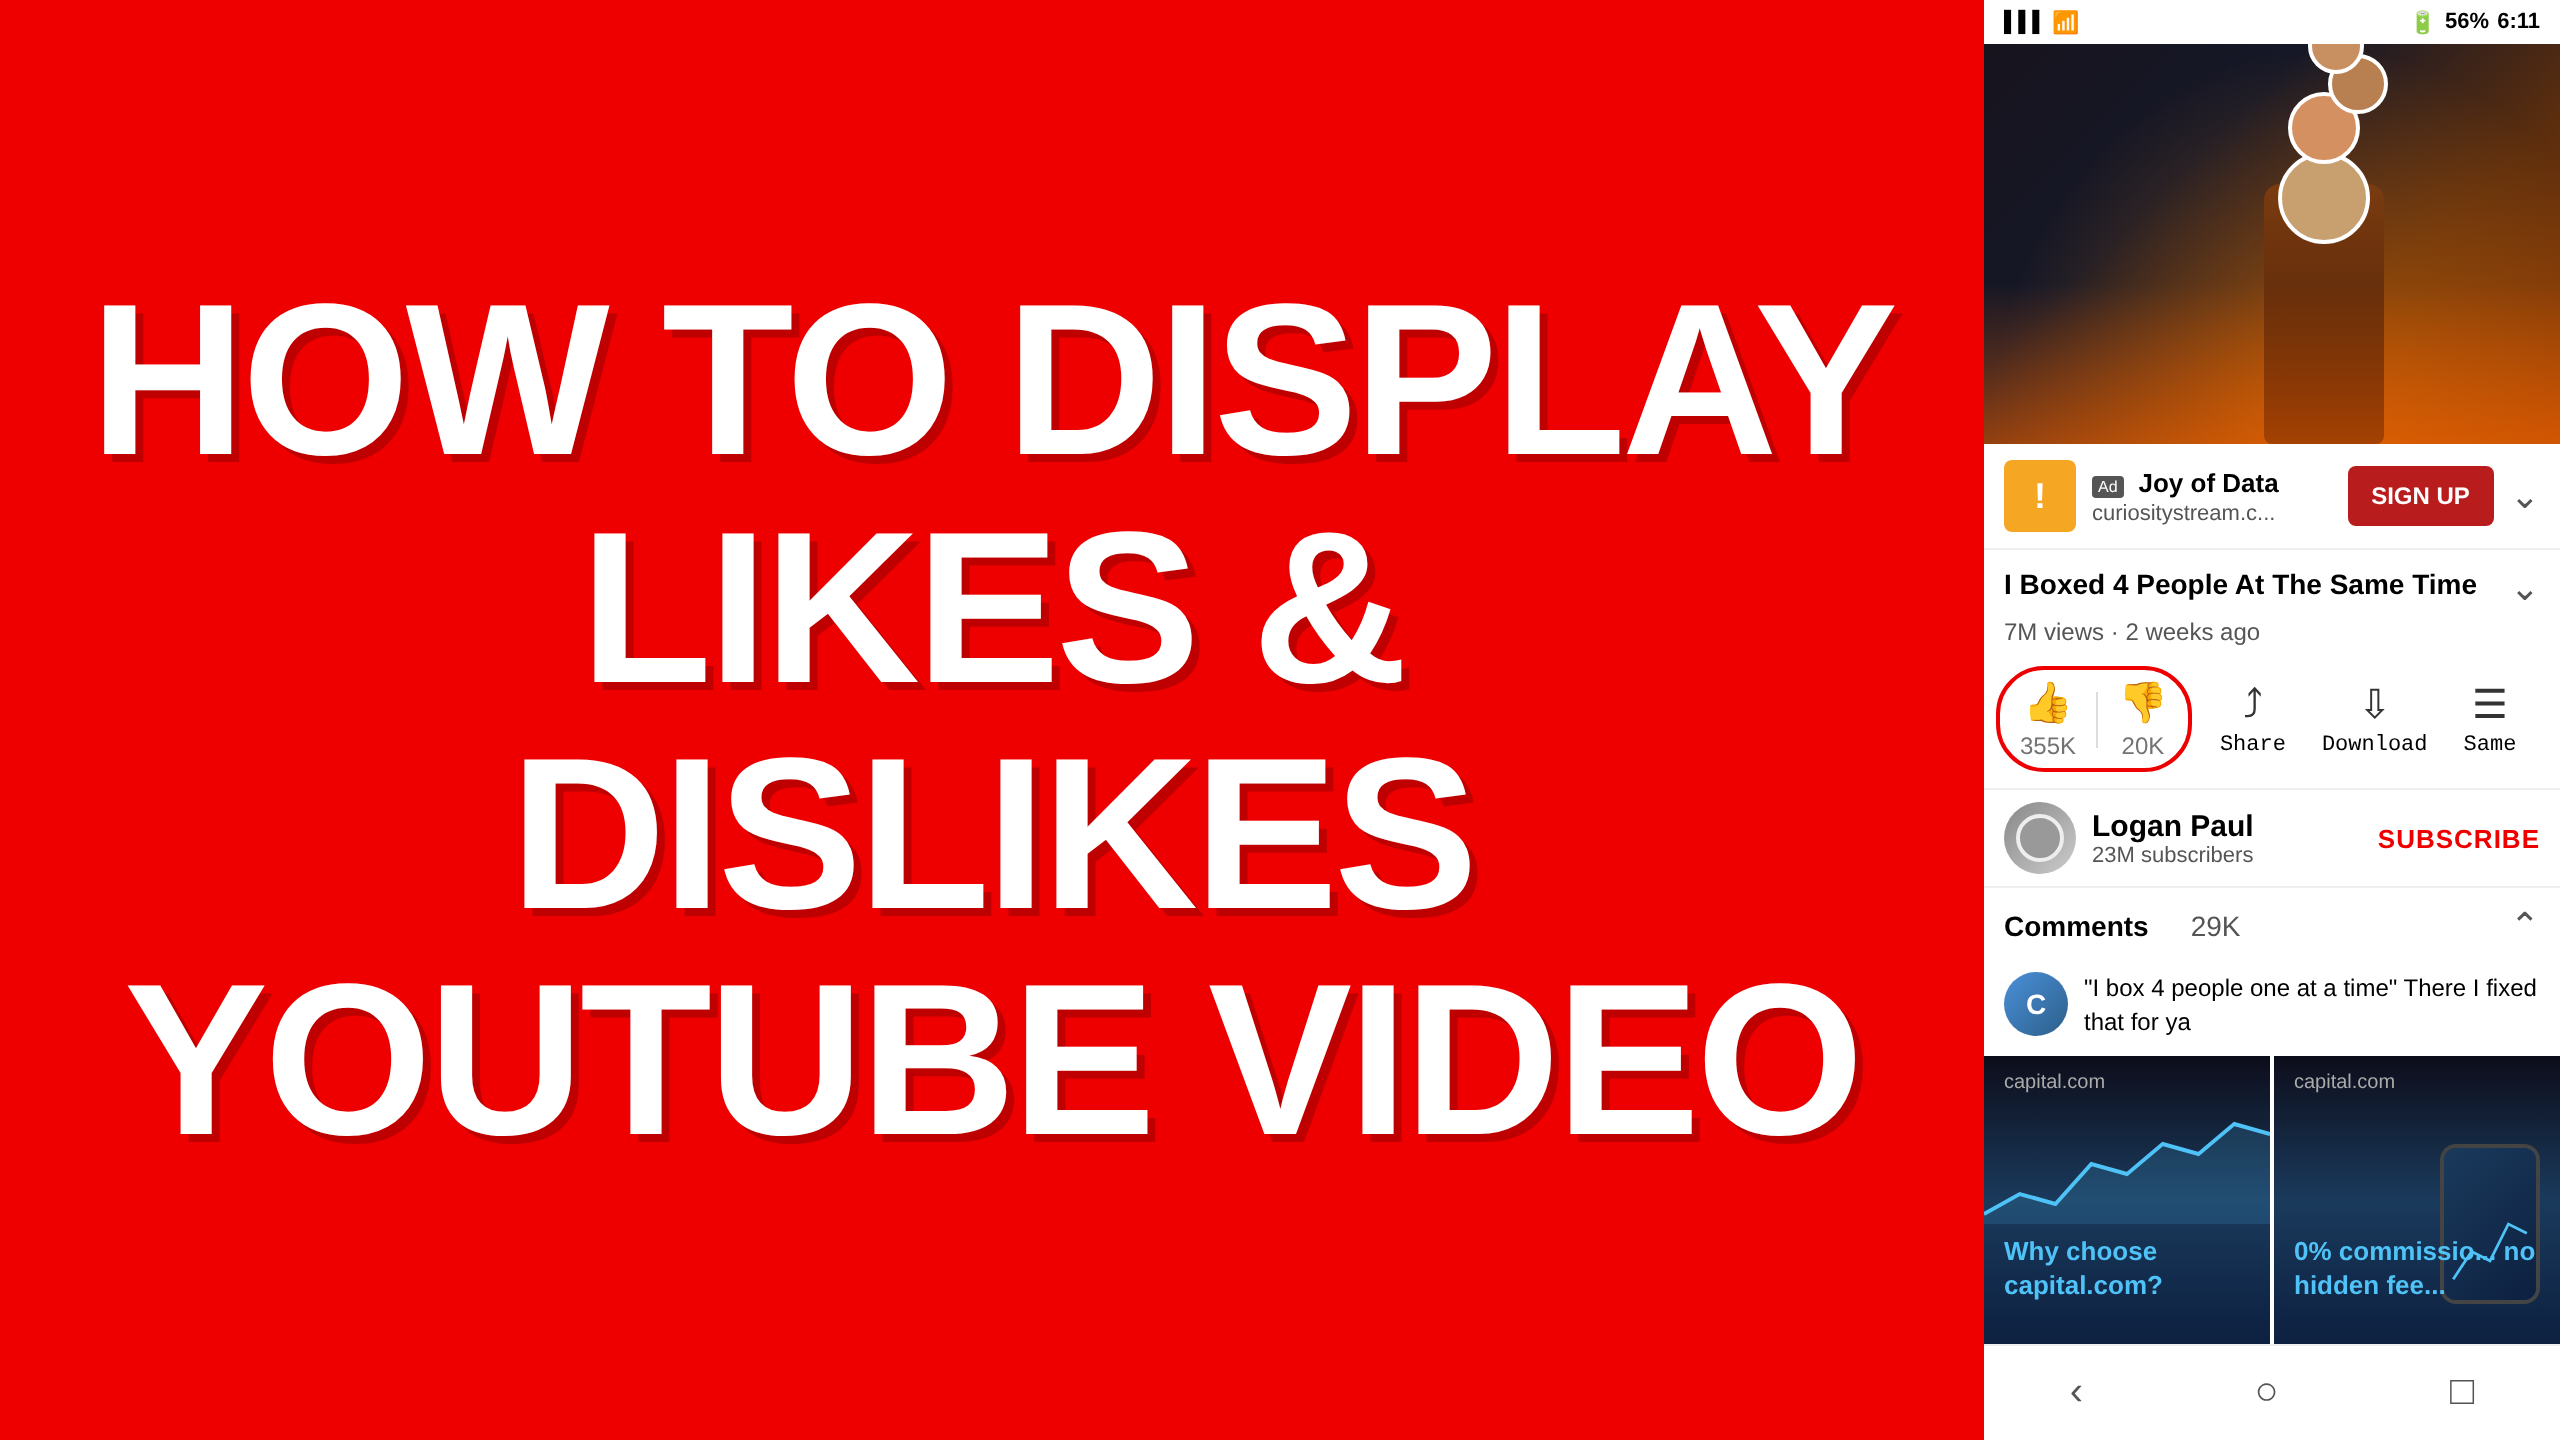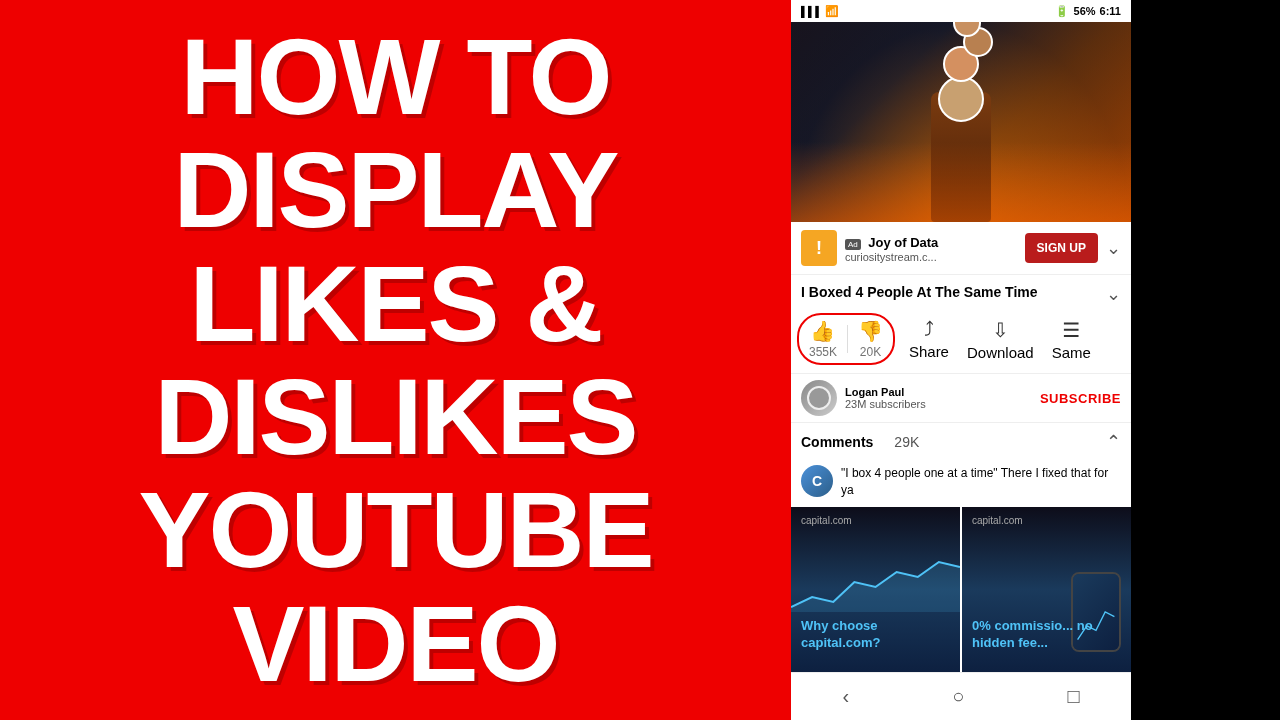--- a/index.html
+++ b/index.html
@@ -7,21 +7,21 @@
       width: 1280px;
       height: 720px;
       overflow: hidden;
       display: flex;
       font-family: 'Arial', sans-serif;
       background: #000;
     }
 
     
     .left-panel {
-      width: 791px;
+      width: 992px;
       height: 720px;
       background: #e00;
       display: flex;
       align-items: center;
       justify-content: center;
       flex-shrink: 0;
     }
     .left-text {
       text-align: center;
       padding: 30px 40px;
@@ -210,22 +210,23 @@
       display: flex;
       flex-direction: column;
       align-items: center;
       gap: 2px;
       cursor: pointer;
       padding: 4px 8px;
       background: none;
       border: none;
     }
     .action-btn-label {
-      font-size: 15px;
+      font-size: 11px;
       color: #000;
+      font-family: Liberation Mono, monospace;
     }
     .action-count {
       font-size: 12px;
       color: #737373;
       font-weight: 500;
     }
     .action-icon {
       font-size: 20px;
       color: #333;
     }
@@ -248,21 +249,21 @@
       overflow: hidden;
       display: flex;
       align-items: center;
       justify-content: center;
     }
     .channel-info {
       flex: 1;
       margin-left: 8px;
     }
     .channel-name {
-      font-size: 11px;
+      font-size: 15px;
       font-weight: 700;
       color: #000;
     }
     .channel-subs {
       font-size: 11px;
       color: #555;
     }
     .subscribe-btn {
       background: none;
       border: none;
@@ -444,20 +445,25 @@
     </div>
     <button class="ad-signup">SIGN UP</button>
     <span class="ad-chevron">⌄</span>
   </div>
 
   <div class="video-title-row">
     <div class="video-title">I Boxed 4 People At The Same Time</div>
     <span class="title-chevron">⌄</span>
   </div>
 
+  <div class="video-meta">
+    <span>7M views</span>
+    <span> · </span>
+    <span>2 weeks ago</span>
+  </div>
 
   <div class="action-row">
 
     <div class="like-dislike-group">
       <button class="like-btn">
         <span class="action-icon">👍</span>
         <span class="action-count">355K</span>
       </button>
       <div class="like-divider"></div>
       <button class="dislike-btn">

